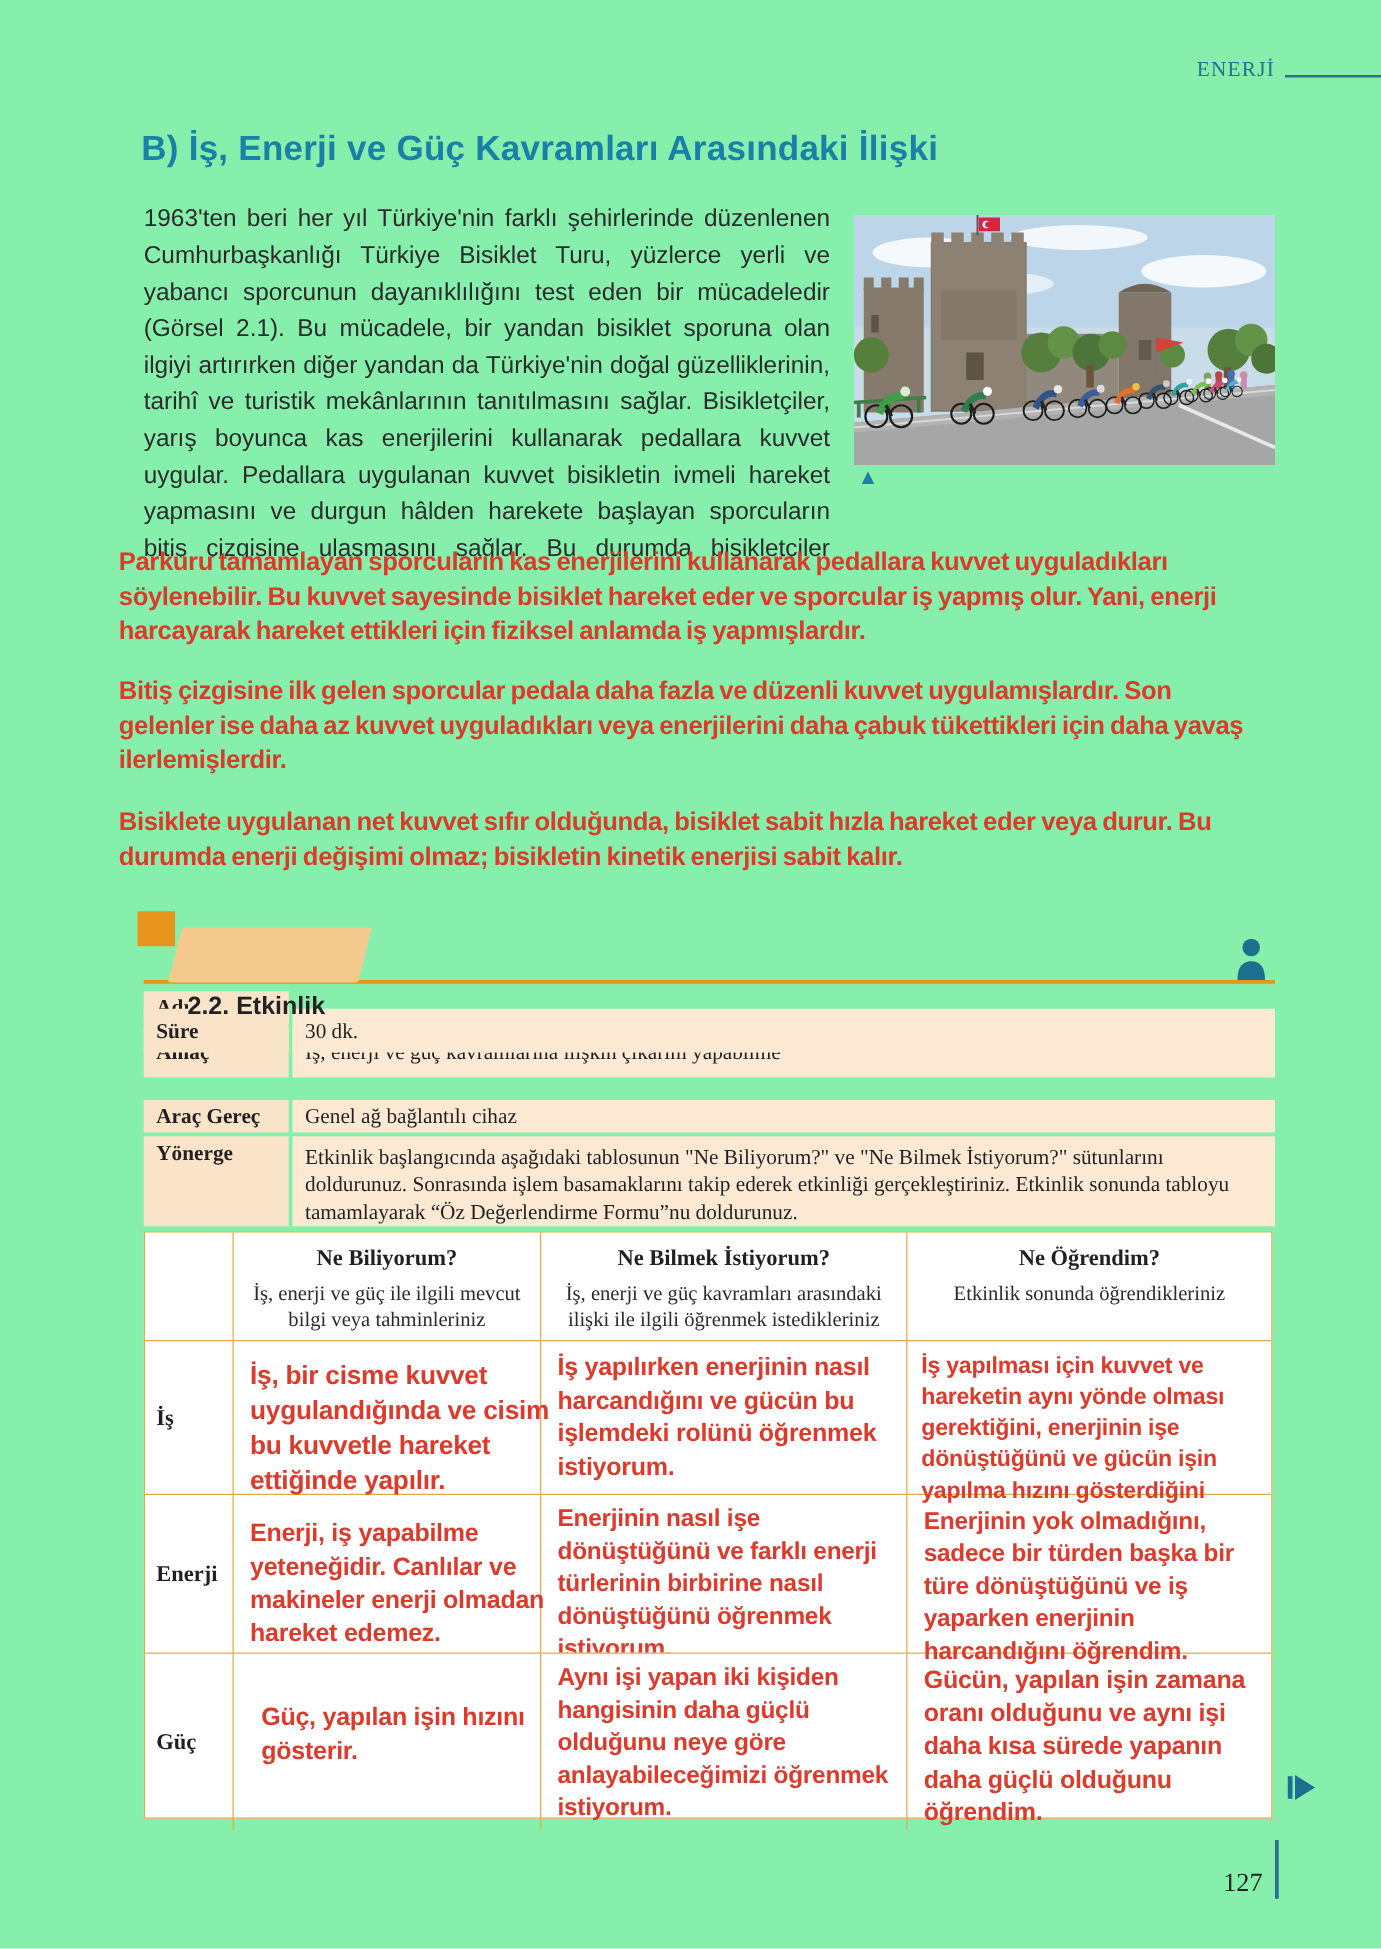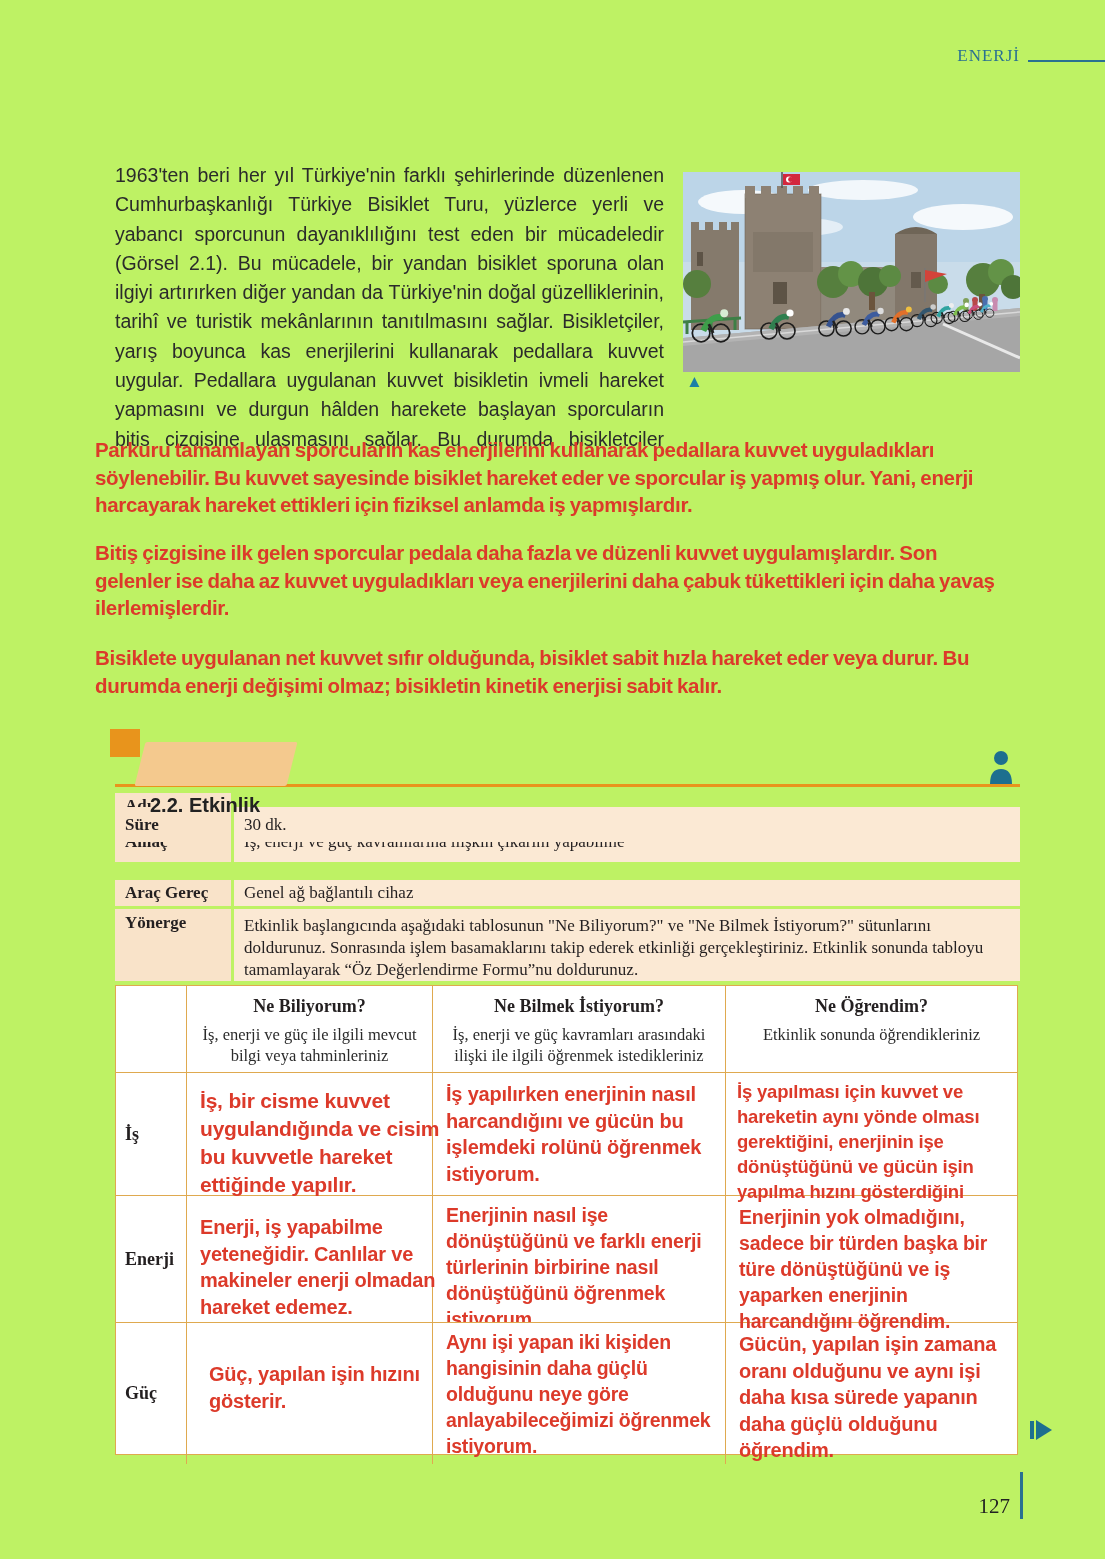--- a/index.html
+++ b/index.html
@@ -1,17 +1,17 @@
 <!DOCTYPE html>
 <html lang="tr"><head>
 <meta charset="utf-8">
 <style>
   html,body{margin:0;padding:0;background:#ffffff;}
   .page{
-    position:relative;width:1105px;height:1559px;background:#bef264;
+    position:relative;width:1105px;height:1559px;background:#86efac;
     font-family:"Liberation Sans",sans-serif;color:#231f20;overflow:hidden;
   }
   
   .hdr-label{
     position:absolute;left:900px;top:46px;width:120px;text-align:right;
     font-family:"Liberation Serif",serif;font-size:17px;letter-spacing:1px;color:#2a7191;
   }
   .hdr-rule{position:absolute;left:1028px;top:60px;width:77px;height:2px;background:#2a7191;}
   
   .title{
@@ -111,20 +111,21 @@
   .pageno-rule{position:absolute;left:1020px;top:1472px;width:2.5px;height:47px;background:#2a7191;}
 </style>
 </head>
 <body>
 
 <div class="page">
 
   <div class="hdr-label">ENERJİ</div>
   <div class="hdr-rule"></div>
 
+  <h1 class="title" style="margin:0;">B) İş, Enerji ve Güç Kavramları Arasındaki İlişki</h1>
 
   <p class="intro" style="margin:0;">1963'ten beri her yıl Türkiye'nin farklı şehirlerinde düzenlenen Cumhurbaşkanlığı Türkiye Bisiklet Turu, yüzlerce yerli ve yabancı sporcunun dayanıklılığını test eden bir mücadeledir (Görsel 2.1). Bu mücadele, bir yandan bisiklet sporuna olan ilgiyi artırırken diğer yandan da Türkiye'nin doğal güzelliklerinin, tarihî ve turistik mekânlarının tanıtılmasını sağlar. Bisikletçiler, yarış boyunca kas enerjilerini kullanarak pedallara kuvvet uygular. Pedallara uygulanan kuvvet bisikletin ivmeli hareket yapmasını ve durgun hâlden harekete başlayan sporcuların bitiş çizgisine ulaşmasını sağlar. Bu durumda bisikletçiler durgun hâlden başlayarak bitiş çizgisine doğru ilerler ve pedal çevire-</p>
 
   <svg class="figure" viewBox="0 0 337 200" aria-hidden="true">
     <rect width="337" height="200" fill="#c9dcea"></rect>
     <rect y="0" width="337" height="90" fill="#bcd5e8"></rect>
     <ellipse cx="60" cy="30" rx="45" ry="12" fill="#ffffff" opacity="0.85"></ellipse>
     <ellipse cx="180" cy="18" rx="55" ry="10" fill="#ffffff" opacity="0.8"></ellipse>
     <ellipse cx="280" cy="45" rx="50" ry="13" fill="#ffffff" opacity="0.85"></ellipse>
     <ellipse cx="120" cy="55" rx="40" ry="9" fill="#ffffff" opacity="0.6"></ellipse>

